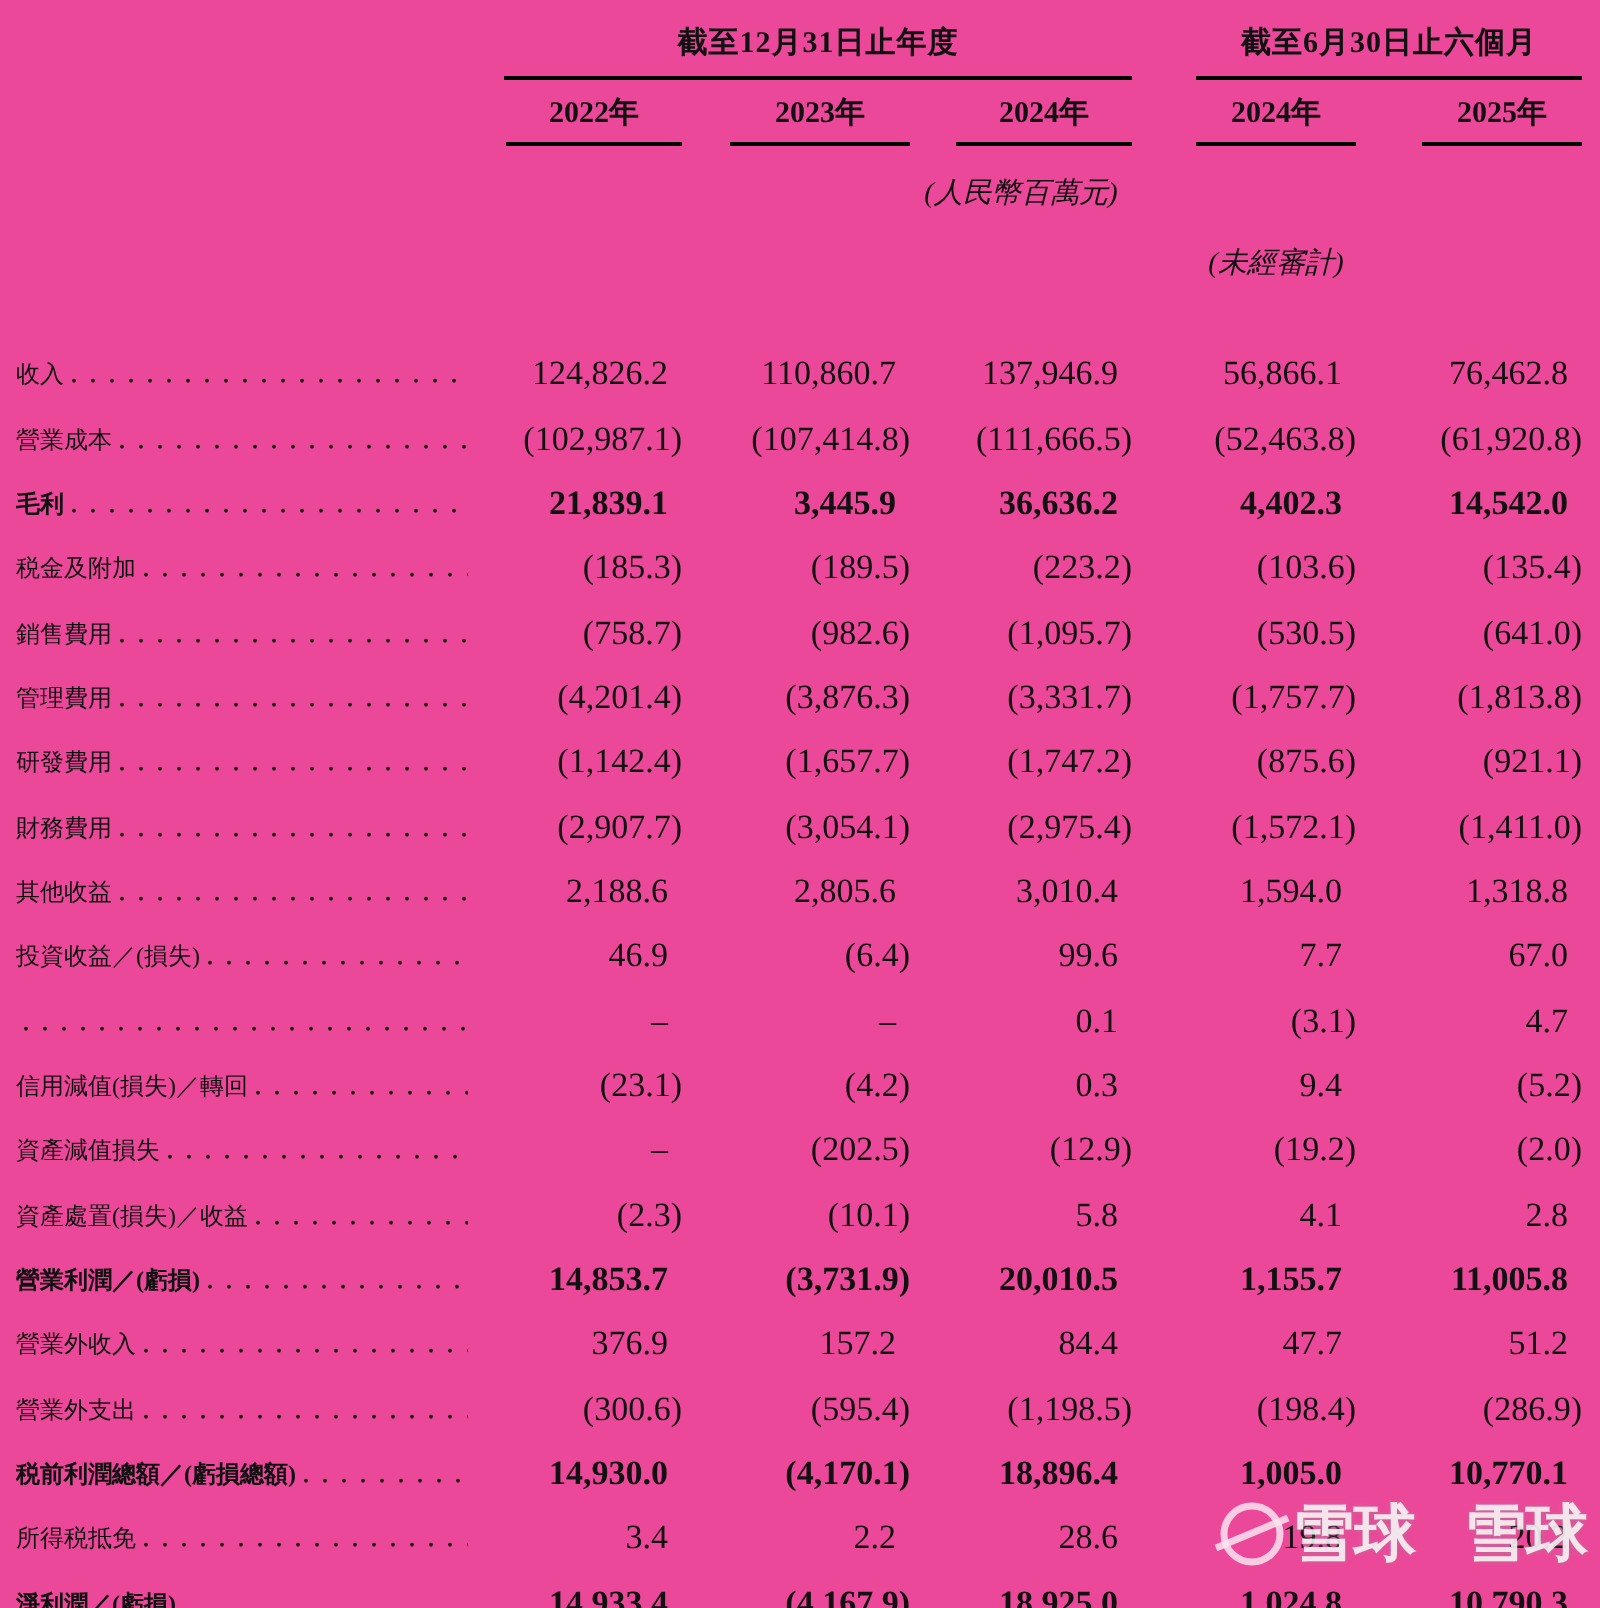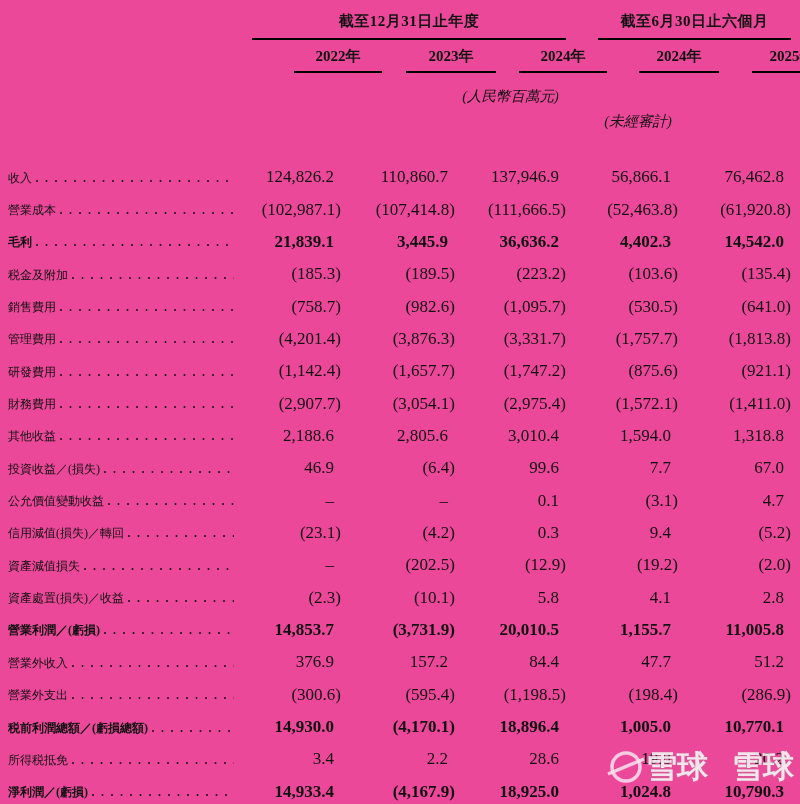--- a/index.html
+++ b/index.html
@@ -19,35 +19,35 @@
   }
   
   .header-groups { padding-top:12px; }
   .group-title {
     font-weight:bold; font-size:15px; text-align:center;
     padding-bottom:7px; border-bottom:2px solid #000;
     letter-spacing:0.5px;
   }
   .g1 { grid-column:2/5; }
   .g2 { grid-column:6/8; }
-  .year-row { margin-top:2px;margin-left:41px; }
+  .year-row { margin-top:2px; }
   .ycell { overflow:visible; }
   .yline {
     border-bottom:2px solid #000; text-align:center;
     font-weight:bold; font-size:15px; padding-bottom:5px; padding-top:5px;
     margin-left:auto;
   }
   .w88 { width:88px; }
   .w90 { width:90px; }
   .w80 { width:80px; }
   .note {
     font-style:italic; font-size:14.5px; text-align:center; white-space:nowrap;
   }
   .note-unit { grid-column:4; margin-top:14px; }
-  .note-unaudited { grid-column:6; margin-top:6px; }
+  .note-unaudited { grid-column:6; margin-top:16px; }
   
   .rows { margin-top:30px; }
   .row { height:32.35px; align-items:center; }
   .row .label {
     display:flex; align-items:baseline;
     padding-right:18px; overflow:hidden;
     font-size:12px; white-space:nowrap;
   }
   .leader {
     flex:1 1 auto; overflow:hidden; white-space:nowrap;
@@ -235,21 +235,20 @@
       <div class="num"><span class="pos">46.9</span></div>
       <div class="num"><span>(6.4)</span></div>
       <div class="num"><span class="pos">99.6</span></div>
       <div></div>
       <div class="num"><span class="pos">7.7</span></div>
       <div class="num"><span class="pos">67.0</span></div>
     </div>
 
     <div class="cols row">
       <div class="label">
-        <span class="ltext">公允價值變動收益</span>
         <span class="leader"></span>
       </div>
       <div class="num"><span class="pos">–</span></div>
       <div class="num"><span class="pos">–</span></div>
       <div class="num"><span class="pos">0.1</span></div>
       <div></div>
       <div class="num"><span>(3.1)</span></div>
       <div class="num"><span class="pos">4.7</span></div>
     </div>
 

